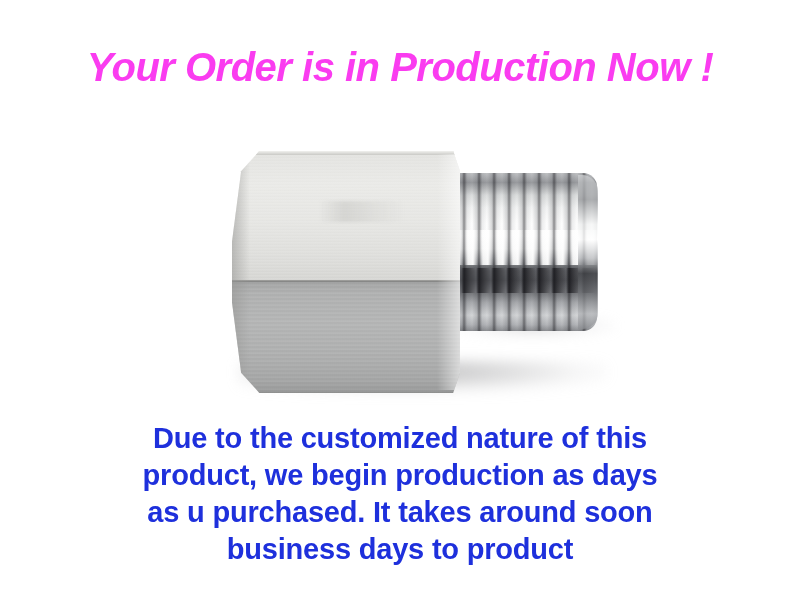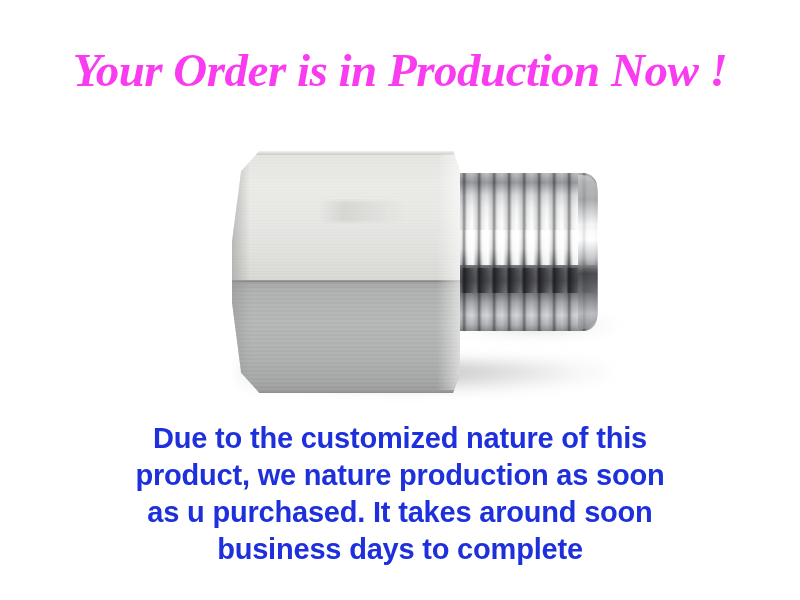--- a/index.html
+++ b/index.html
@@ -19,24 +19,24 @@
     -webkit-font-smoothing: antialiased;
   }
 
   
   .headline {
     position: absolute;
     left: 0;
     top: 47px;
     width: 800px;
     text-align: center;
-    font-family: Liberation Serif, serif;
+    font-family: Liberation Sans, sans-serif;
     font-weight: bold;
     font-style: italic;
-    font-size: 47px;
+    font-size: 40px;
     letter-spacing: -0.5px;
     color: #FA3CF0;
     line-height: 1;
     white-space: nowrap;
   }
 
   
   .photo {
     position: absolute;
     left: 0;
@@ -297,18 +297,18 @@
       <div class="hex-seam"></div>
       <div class="hex-left-facet"></div>
       <div class="hex-right-facet"></div>
       <div class="hex-bottom-edge"></div>
     </div>
 
   </div>
 
   <div class="body-copy">
     <span class="line">Due to the customized nature of this</span>
-    <span class="line">product, we nature production as soon</span>
+    <span class="line">product, we begin production as days</span>
     <span class="line">as u purchased. It takes around soon</span>
-    <span class="line">business days to complete</span>
+    <span class="line">business days to product</span>
   </div>
 
 </div>
 
 </body></html>

